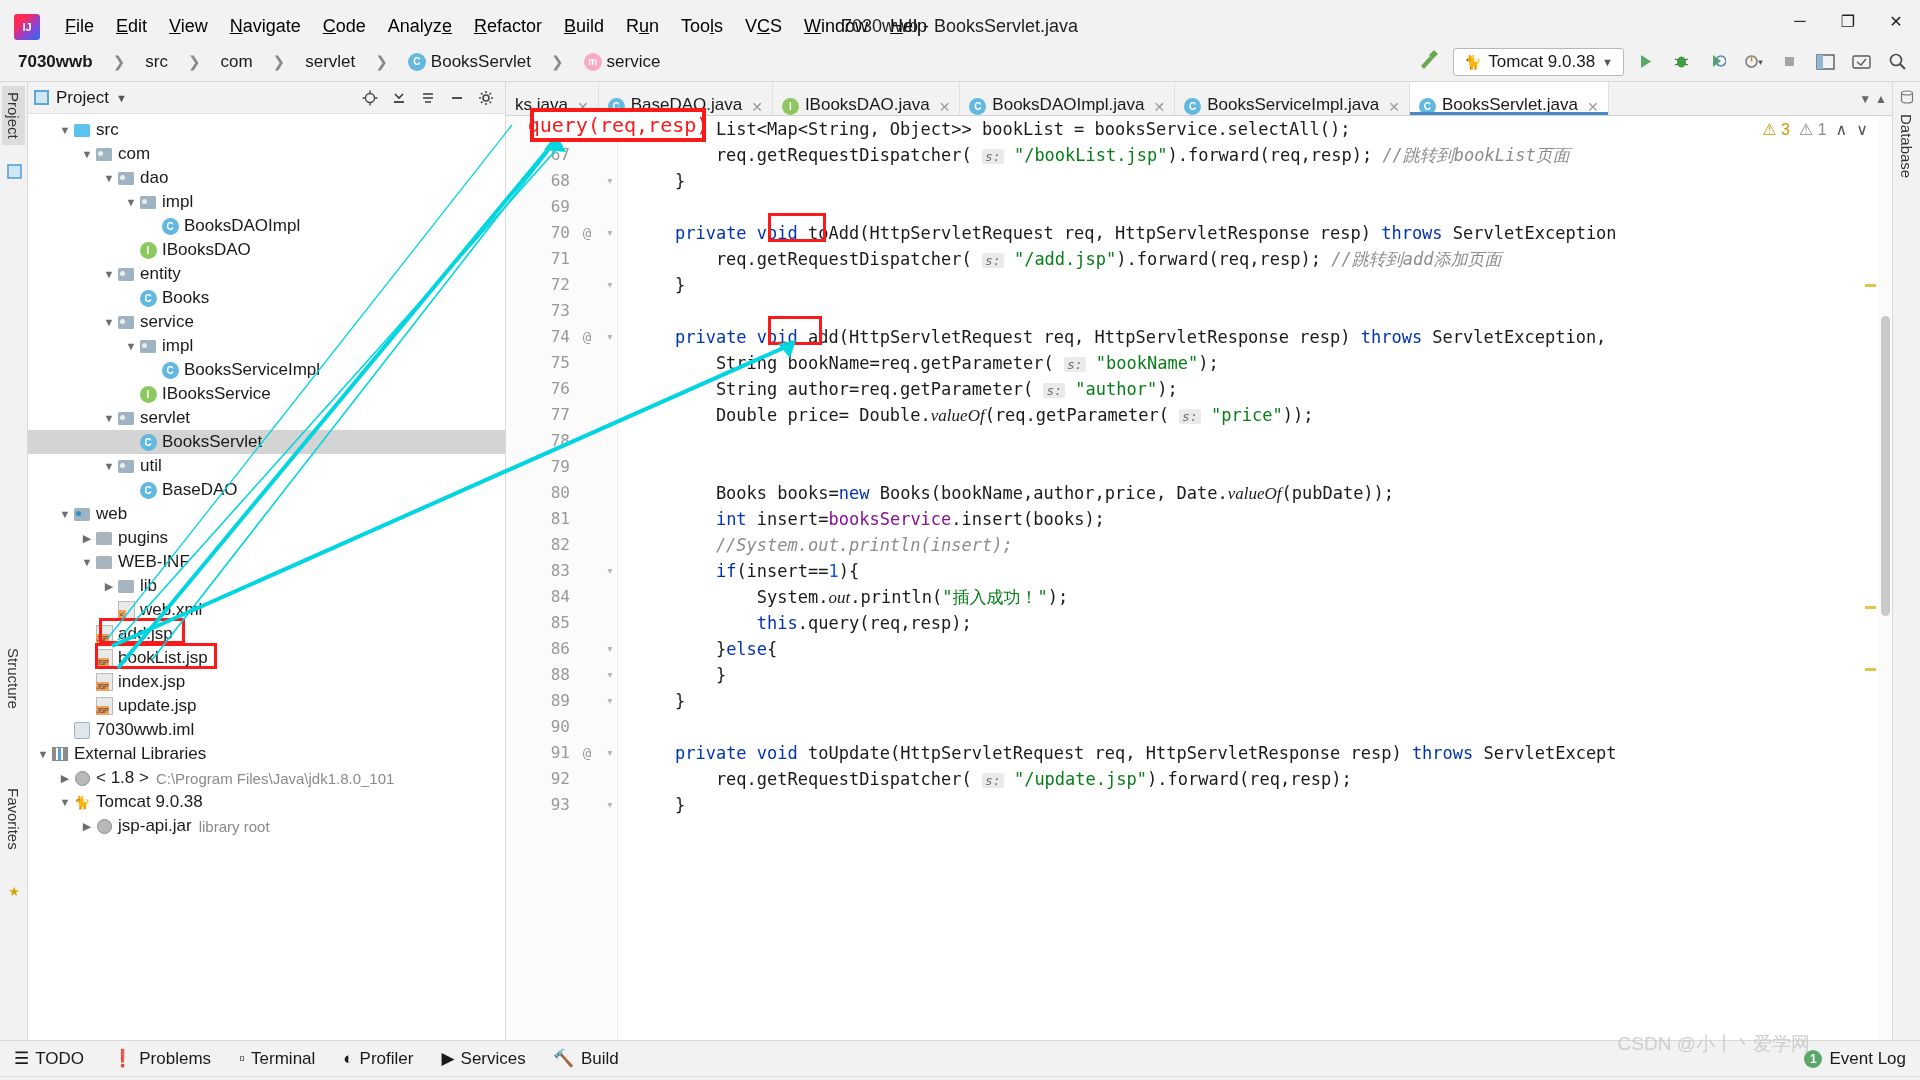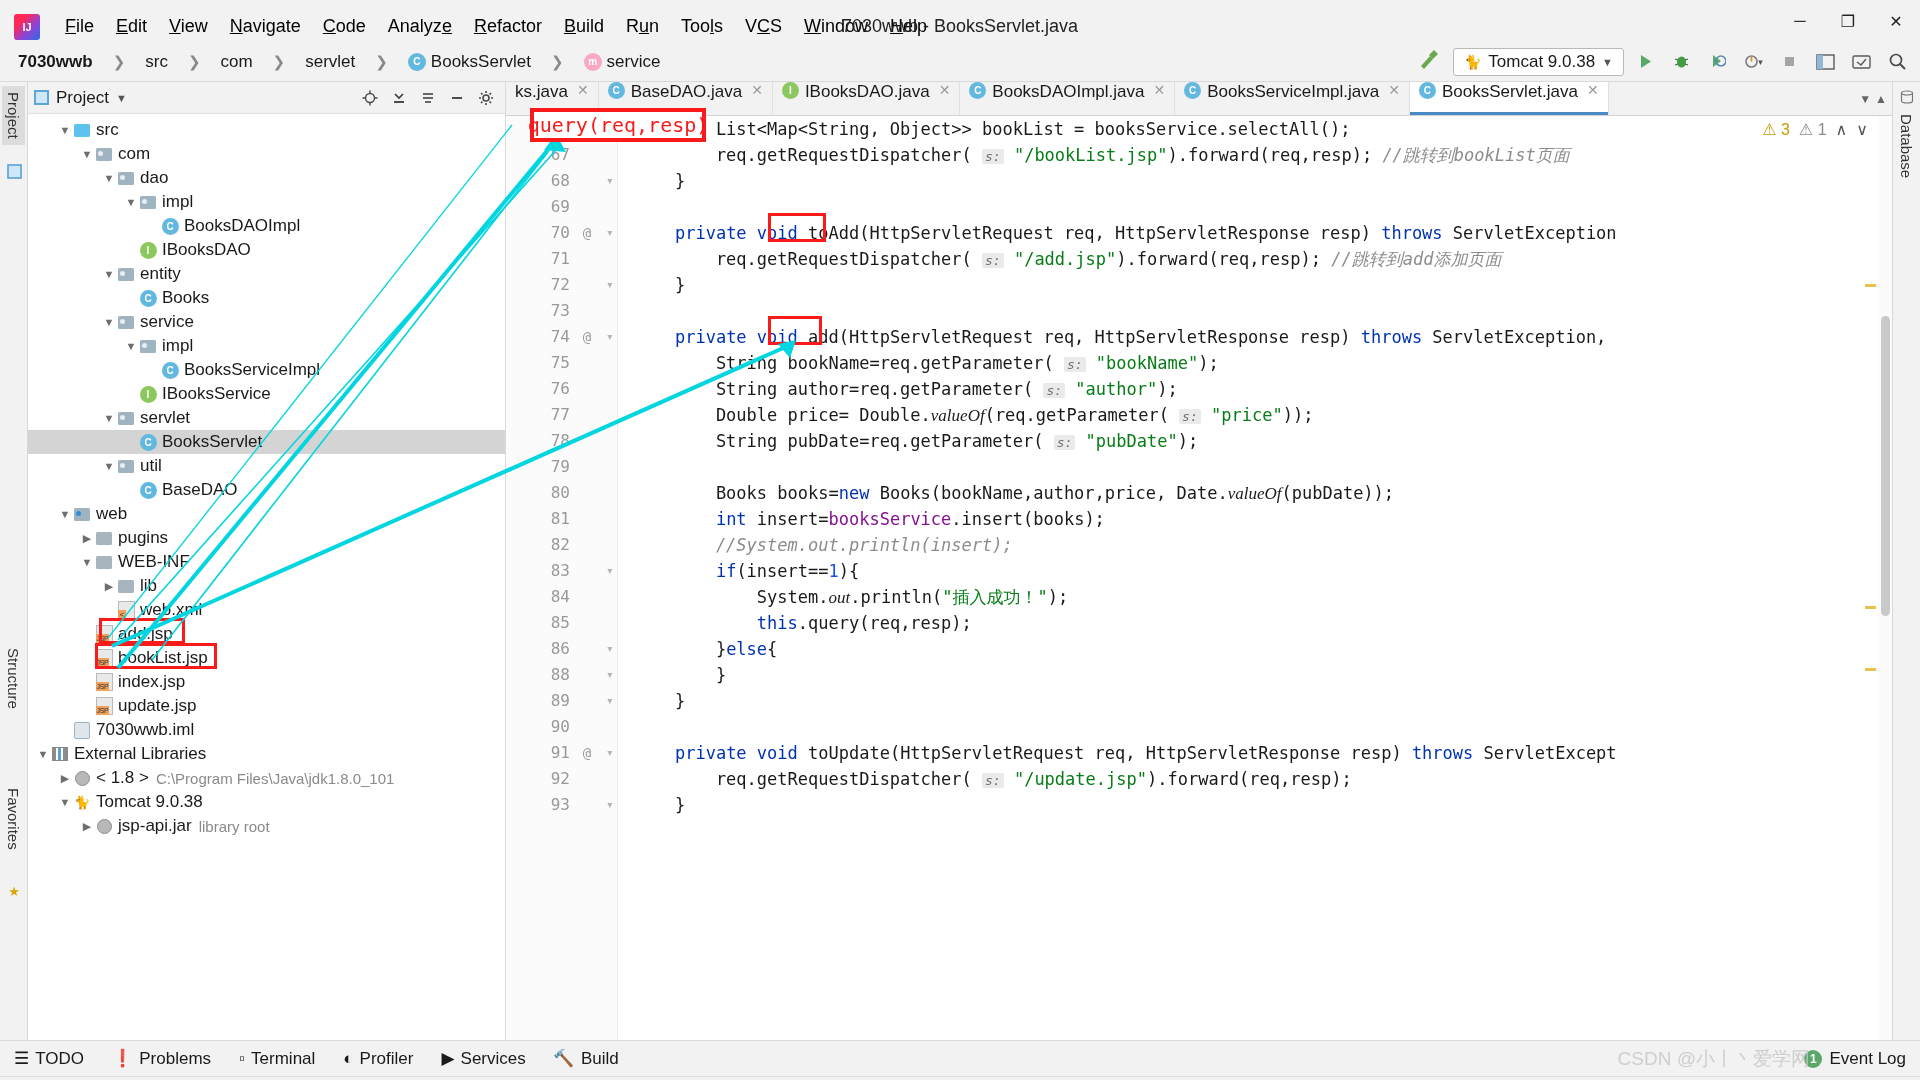--- a/index.html
+++ b/index.html
@@ -159,21 +159,21 @@
 
   
   .editor-area {
     position:absolute; left:506px; top:82px; width:1386px; height:958px; background:#fff;
   }
   .tabbar {
     height:34px; background:#f2f2f2; display:flex; align-items:stretch;
     border-bottom:1px solid #d2d2d2; position:relative; overflow:hidden;
   }
   .etab {
-    display:flex; align-items:flex-start; gap:6px; padding:0 9px; font-size:17px;
+    display:flex; align-items:flex-end; gap:6px; padding:0 9px; font-size:17px;
     border-right:1px solid #e0e0e0; white-space:nowrap; background:#f2f2f2;
     position:relative;
   }
   .etab.active { background:#fff; }
   .etab.active::after{
     content:""; position:absolute; left:0; right:0; bottom:0; height:3px; background:#4989c5;
   }
   .etab .x { color:#9a9a9a; font-size:14px; margin-left:3px; }
   .tab-right {
     margin-left:auto; display:flex; align-items:center; gap:4px; padding-right:5px; background:#f2f2f2;
@@ -243,21 +243,21 @@
   
   .overlay { position:absolute; left:0; top:0; width:1920px; height:1080px; pointer-events:none; z-index:60; }
 
   .label-query {
     position:absolute; left:530px; top:108px; width:176px; height:34px;
     border:4px solid #fb1a1a; background:#fff; color:#fb1a1a;
     font-family:"DejaVu Sans Mono", monospace; font-size:20px;
     display:flex; align-items:center; justify-content:center; z-index:70;
   }
   .wm {
-    position:absolute; right:110px; bottom:8px; font-size:19px; color:#c8c8c8;
+    position:absolute; right:110px; bottom:23px; font-size:19px; color:#c8c8c8;
     font-family:"Liberation Sans",sans-serif; opacity:.85; z-index:80; white-space:nowrap;
   }
 </style>
 </head>
 <body>
 
 <div id="app">
 
   <div class="titlebar">
     <div class="ij-logo"></div>
@@ -724,21 +724,21 @@
           <div class="cline"><span class="lnum">68</span><span class="gfold">▾</span><span class="ctext">    }</span></div>
           <div class="cline"><span class="lnum">69</span><span class="ctext"></span></div>
           <div class="cline"><span class="lnum">70</span><span class="gmark">@</span><span class="gfold">▾</span><span class="ctext">    <span class="k">private void </span>toAdd(HttpServletRequest req, HttpServletResponse resp) <span class="k">throws </span>ServletException</span></div>
           <div class="cline"><span class="lnum">71</span><span class="ctext">        req.getRequestDispatcher( <span class="hintp">s:</span> <span class="s">"/add.jsp"</span>).forward(req,resp); <span class="cm">//跳转到add添加页面</span></span></div>
           <div class="cline"><span class="lnum">72</span><span class="gfold">▾</span><span class="ctext">    }</span></div>
           <div class="cline"><span class="lnum">73</span><span class="ctext"></span></div>
           <div class="cline"><span class="lnum">74</span><span class="gmark">@</span><span class="gfold">▾</span><span class="ctext">    <span class="k">private void </span>add(HttpServletRequest req, HttpServletResponse resp) <span class="k">throws </span>ServletException,</span></div>
           <div class="cline"><span class="lnum">75</span><span class="ctext">        String bookName=req.getParameter( <span class="hintp">s:</span> <span class="s">"bookName"</span>);</span></div>
           <div class="cline"><span class="lnum">76</span><span class="ctext">        String author=req.getParameter( <span class="hintp">s:</span> <span class="s">"author"</span>);</span></div>
           <div class="cline"><span class="lnum">77</span><span class="ctext">        Double price= Double.<span class="it">valueOf</span>(req.getParameter( <span class="hintp">s:</span> <span class="s">"price"</span>));</span></div>
-          <div class="cline"><span class="lnum">78</span><span class="ctext">        String pubDate=req.getParameter( <span class="hintp">s:</span> <span class="s">"pubDate"</span>);</span></div>
+          <div class="cline"><span class="lnum">78</span></div>
           <div class="cline"><span class="lnum">79</span><span class="ctext"></span></div>
           <div class="cline"><span class="lnum">80</span><span class="ctext">        Books books=<span class="k">new </span>Books(bookName,author,price, Date.<span class="it">valueOf</span>(pubDate));</span></div>
           <div class="cline"><span class="lnum">81</span><span class="ctext">        <span class="k">int </span>insert=<span class="f">booksService</span>.insert(books);</span></div>
           <div class="cline"><span class="lnum">82</span><span class="ctext"><span class="cm">        //System.out.println(insert);</span></span></div>
           <div class="cline"><span class="lnum">83</span><span class="gfold">▾</span><span class="ctext">        <span class="k">if</span>(insert==<span class="n">1</span>){</span></div>
           <div class="cline"><span class="lnum">84</span><span class="ctext">            System.<span class="it">out</span>.println(<span class="s">"插入成功！"</span>);</span></div>
           <div class="cline"><span class="lnum">85</span><span class="ctext">            <span class="k">this</span>.query(req,resp);</span></div>
           <div class="cline"><span class="lnum">86</span><span class="gfold">▾</span><span class="ctext">        }<span class="k">else</span>{</span></div>
           <div class="cline"><span class="lnum">88</span><span class="gfold">▾</span><span class="ctext">        }</span></div>
           <div class="cline"><span class="lnum">89</span><span class="gfold">▾</span><span class="ctext">    }</span></div>

